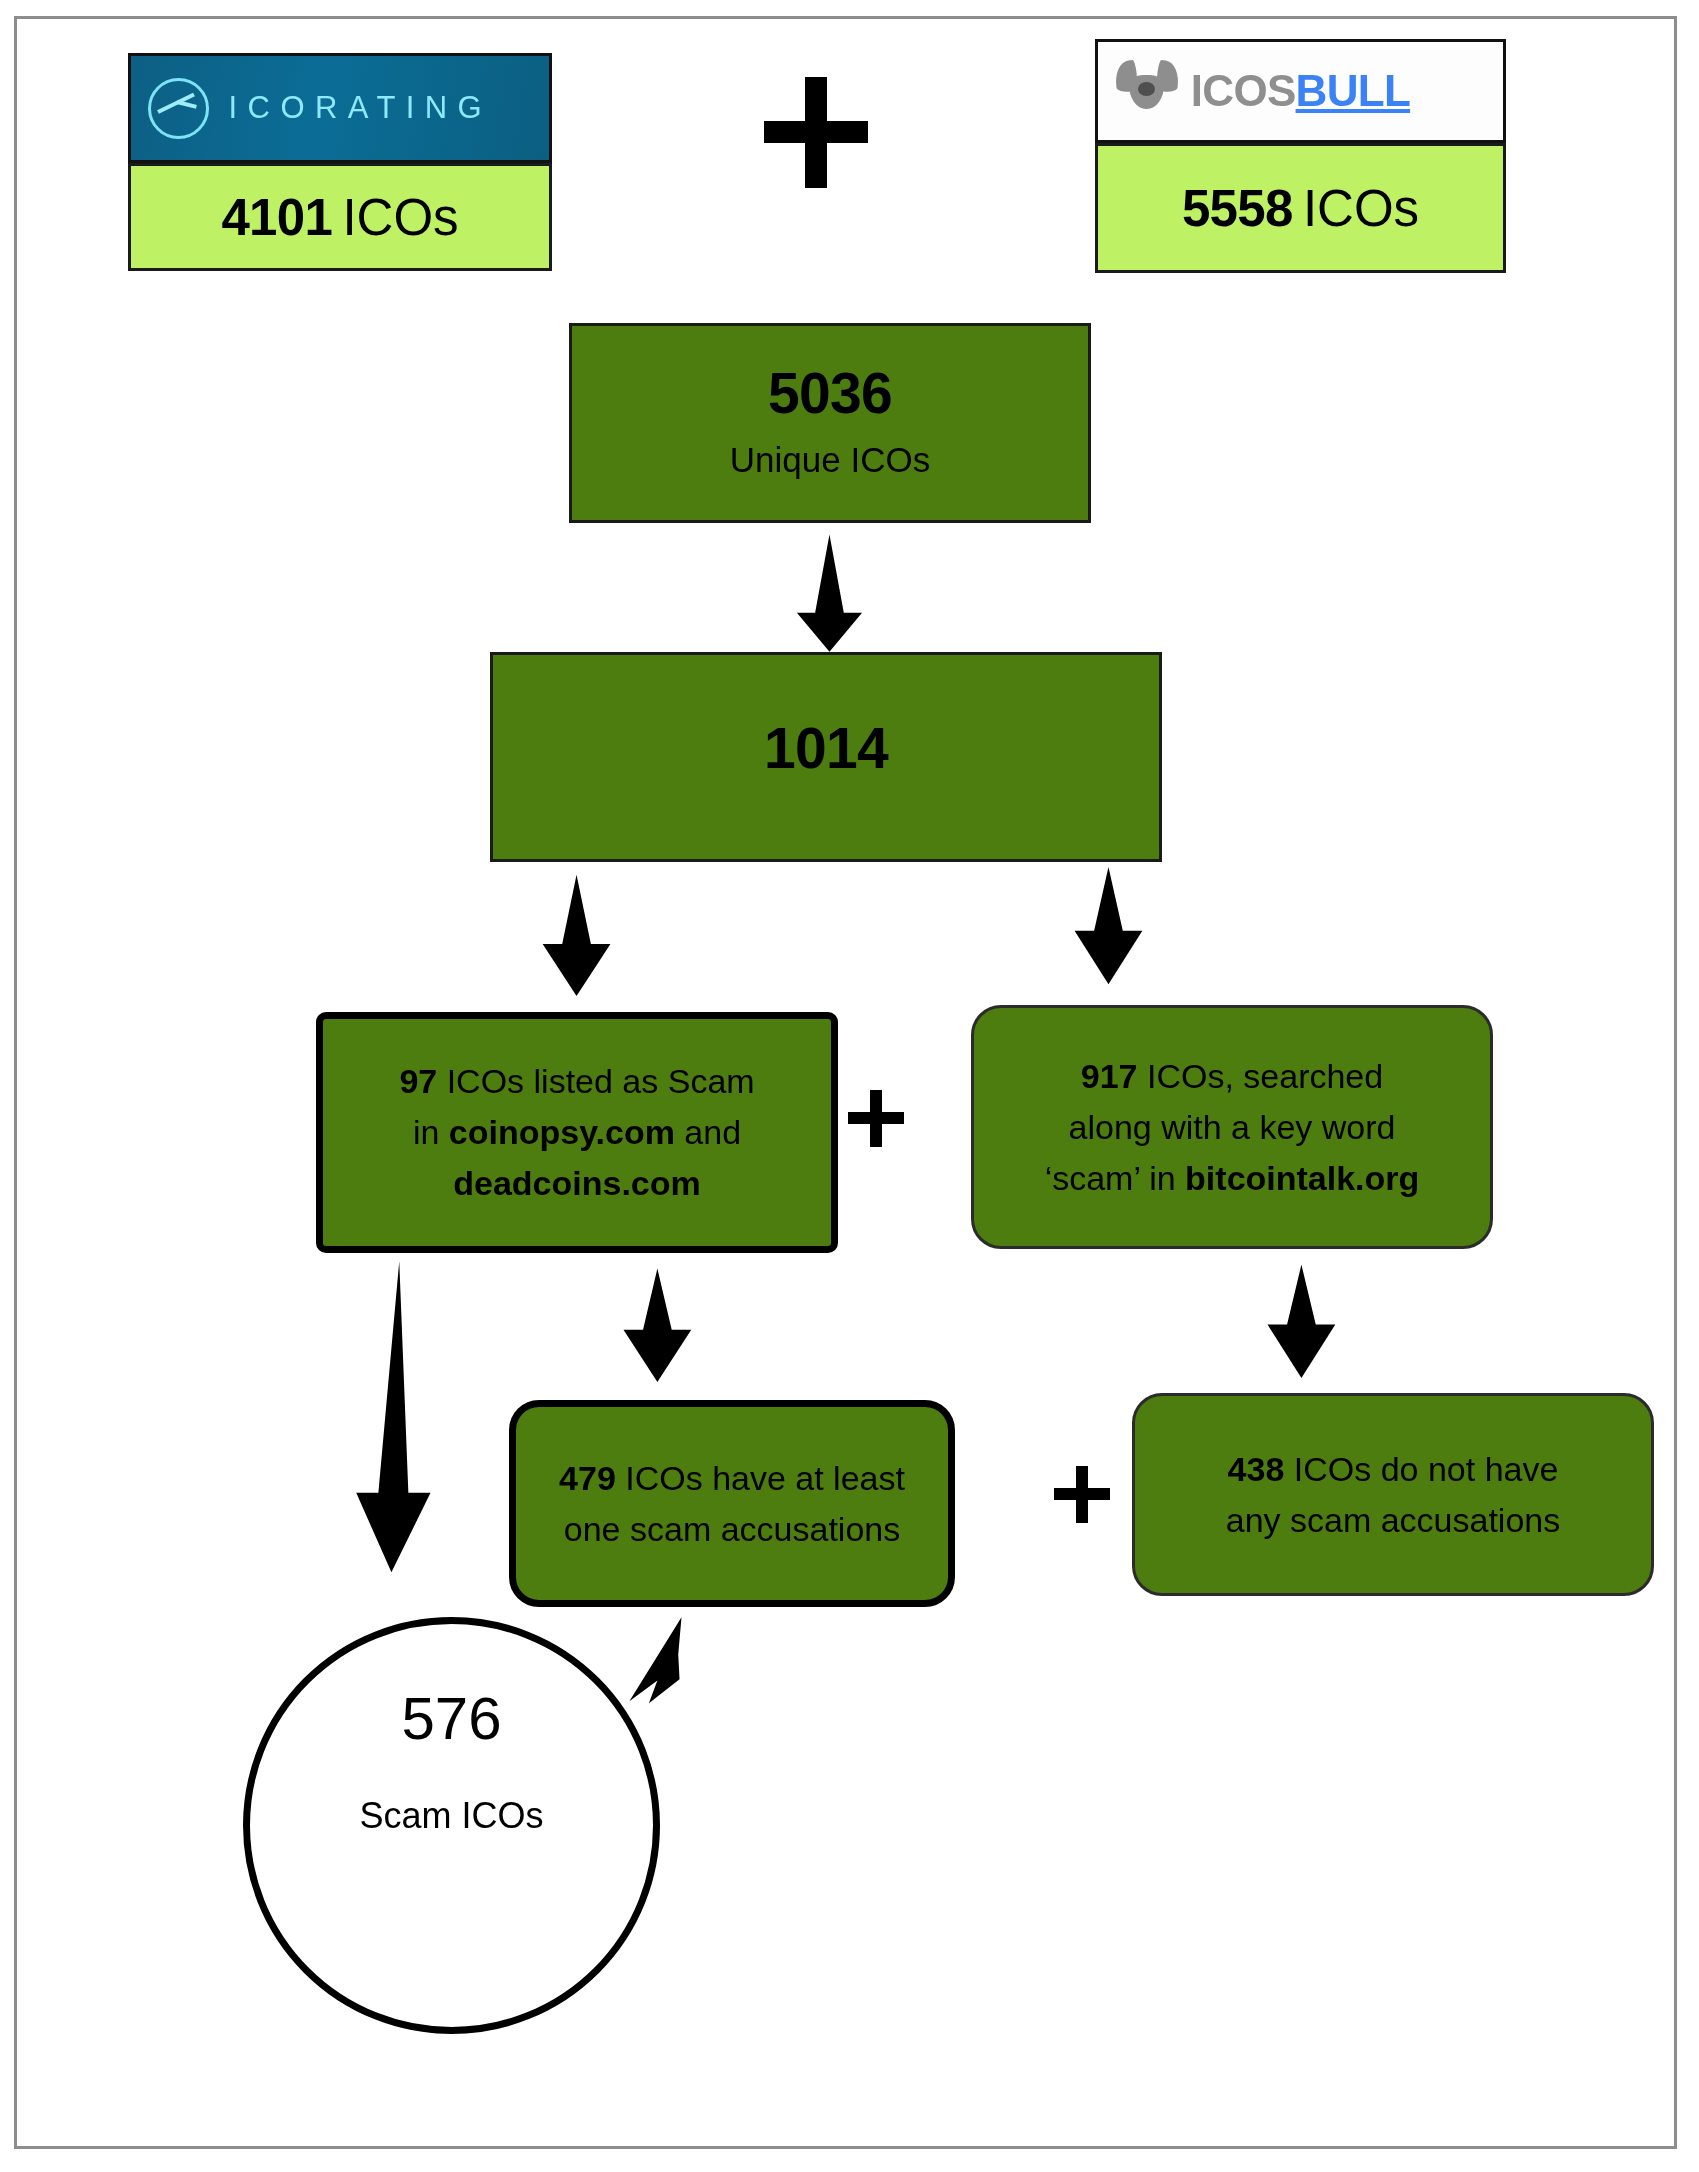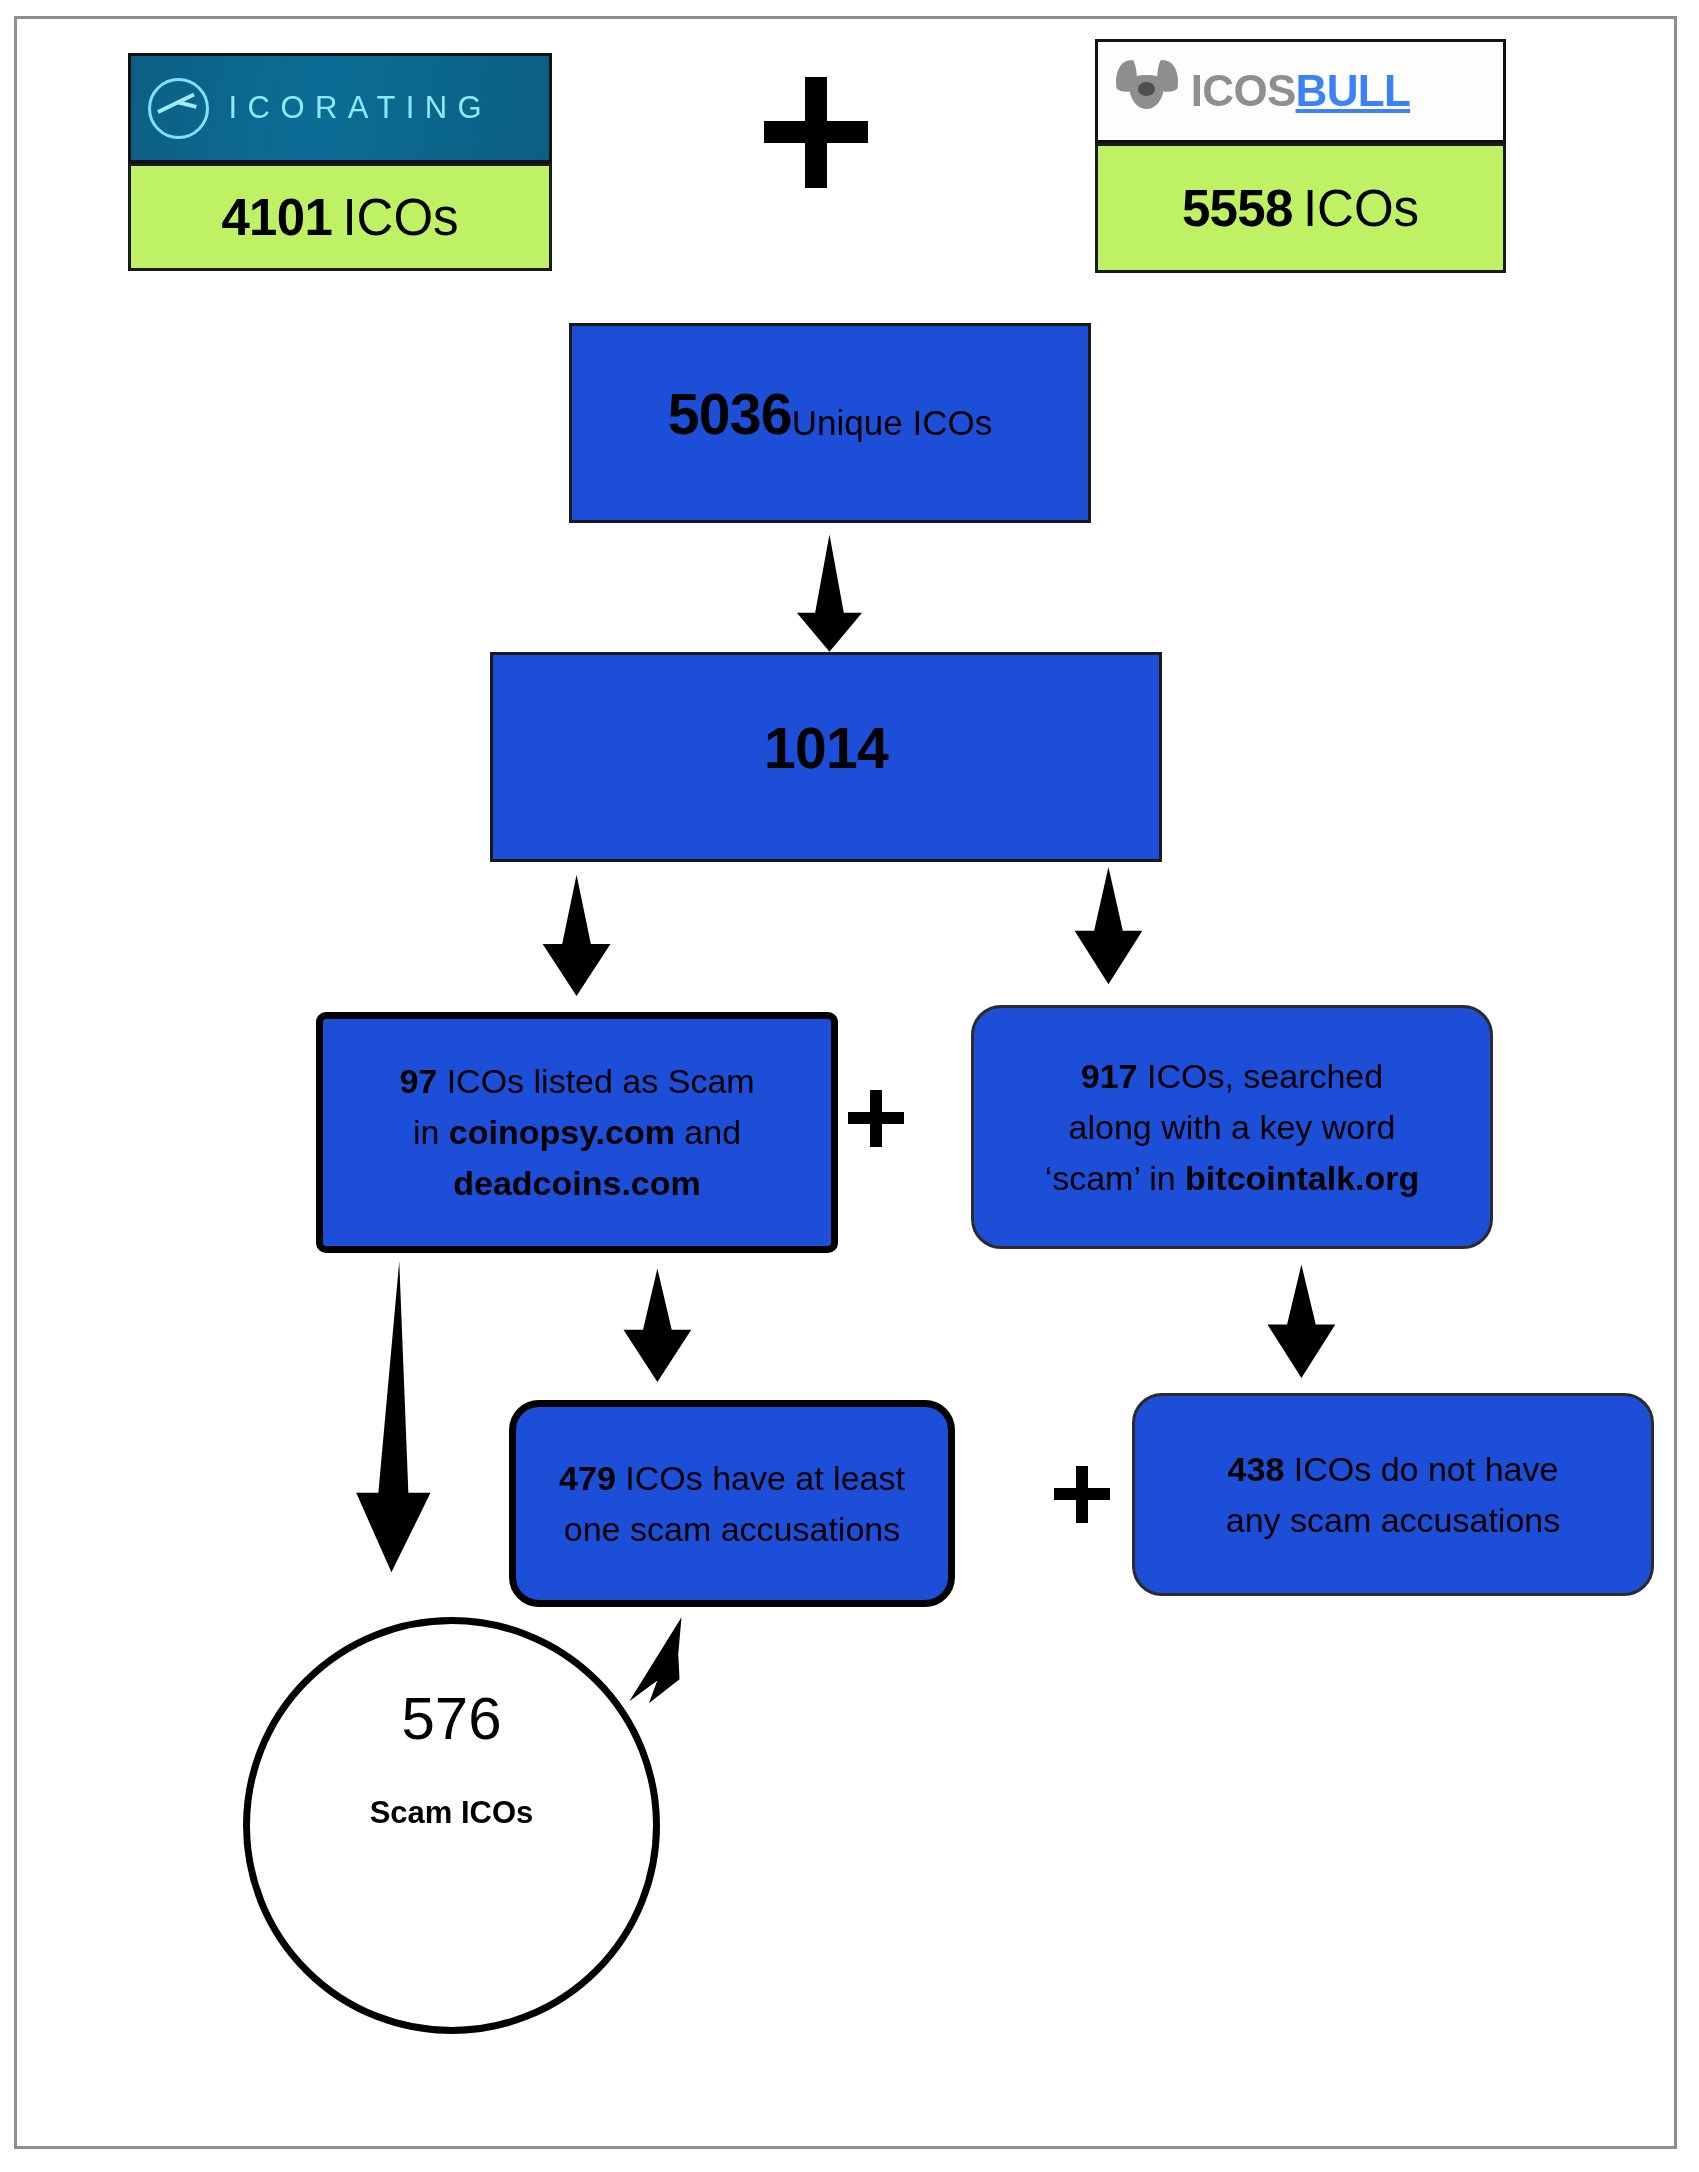--- a/index.html
+++ b/index.html
@@ -25,23 +25,23 @@
     width: 1663px;
     height: 2133px;
     border: 3.3px solid #8d8d8d;
     box-sizing: border-box;
   }
 
   
   .node {
     position: absolute;
     box-sizing: border-box;
-    background: #1d4ed8;
-    display: flex;
-    flex-direction: row;
+    background: #4d7c0f;
+    display: flex;
+    flex-direction: column;
     align-items: center;
     justify-content: center;
     text-align: center;
     color: #000000;
   }
   .sq-border {
     border: 3.9px solid #1a1a1a;
   }
   .rounded-thick {
     border: 7.8px solid #000000;
@@ -227,22 +227,22 @@
     flex-direction: column;
     align-items: center;
   }
   .circle-num {
     font-size: 60px;
     font-weight: 400;
     font-family: "Liberation Sans", sans-serif;
     margin-top: 60px;
   }
   .circle-label {
-    font-size: 31px;
-    font-weight: 700;
+    font-size: 36px;
+    font-weight: 400;
     margin-top: 42px;
   }
 
   svg.arrow-layer {
     position: absolute;
     left: 0;
     top: 0;
     width: 1700px;
     height: 2172px;
     pointer-events: none;

